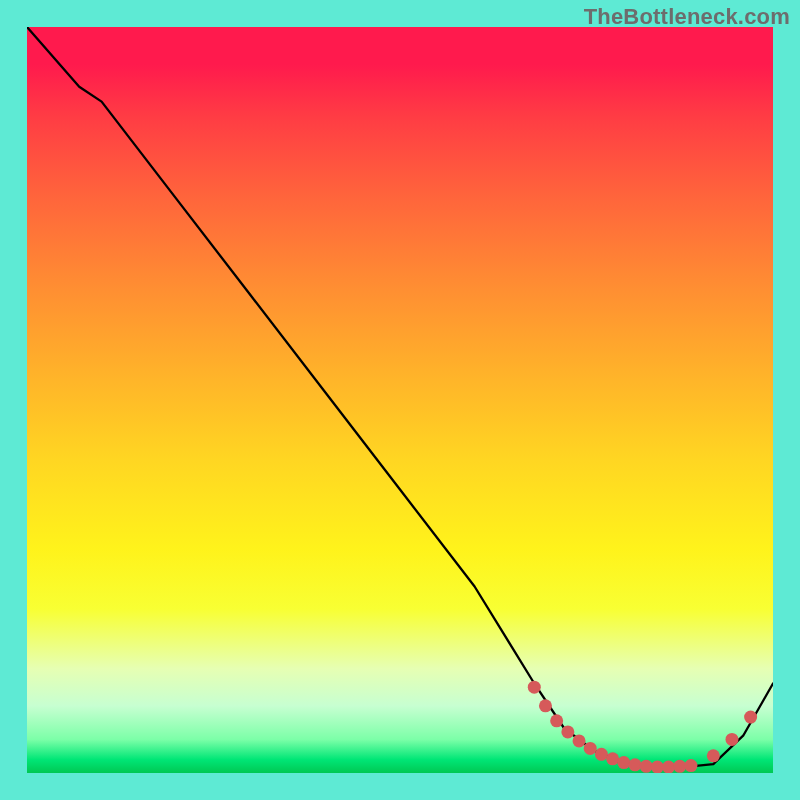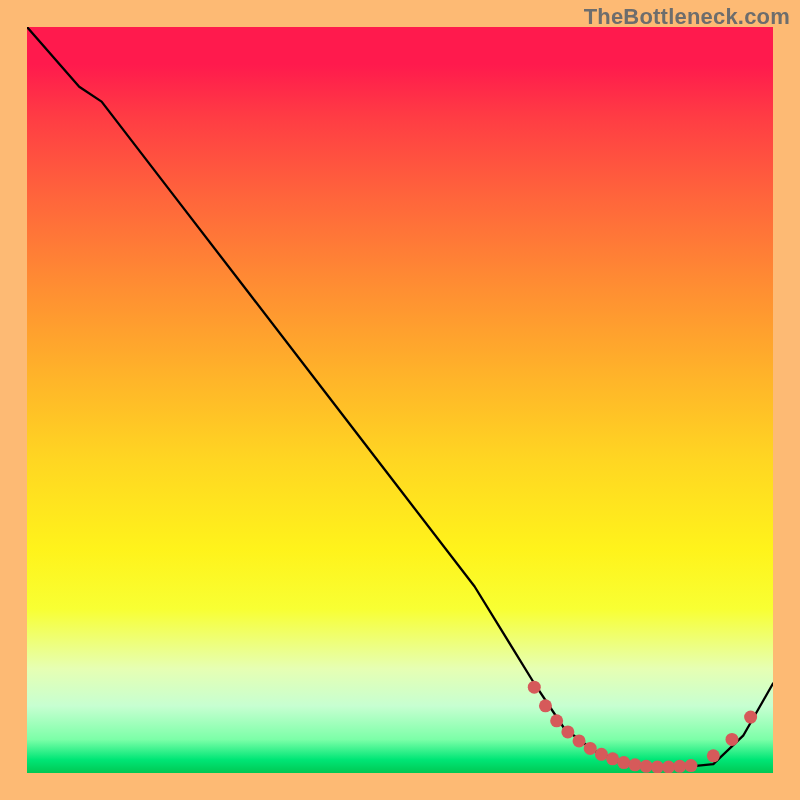--- a/index.html
+++ b/index.html
@@ -7,21 +7,21 @@
     padding: 0;
     width: 800px;
     height: 800px;
     background: #000;
     overflow: hidden;
   }
   .chart-wrap {
     position: relative;
     width: 800px;
     height: 800px;
-    background: #fdba74;
+    background: #5eead4;
   }
   .plot-area {
     position: absolute;
     left: 27px;
     top: 27px;
     width: 746px;
     height: 746px;
     overflow: hidden;
   }
   .heat {

